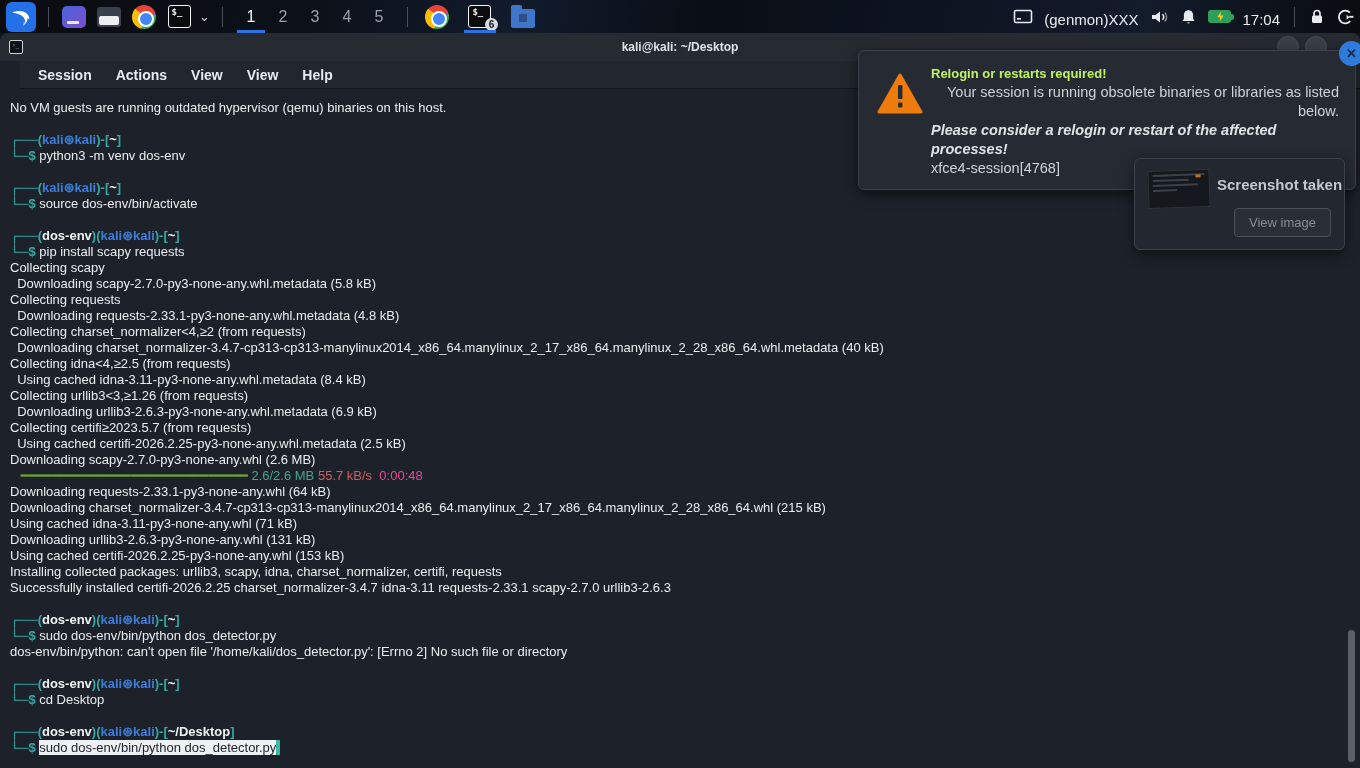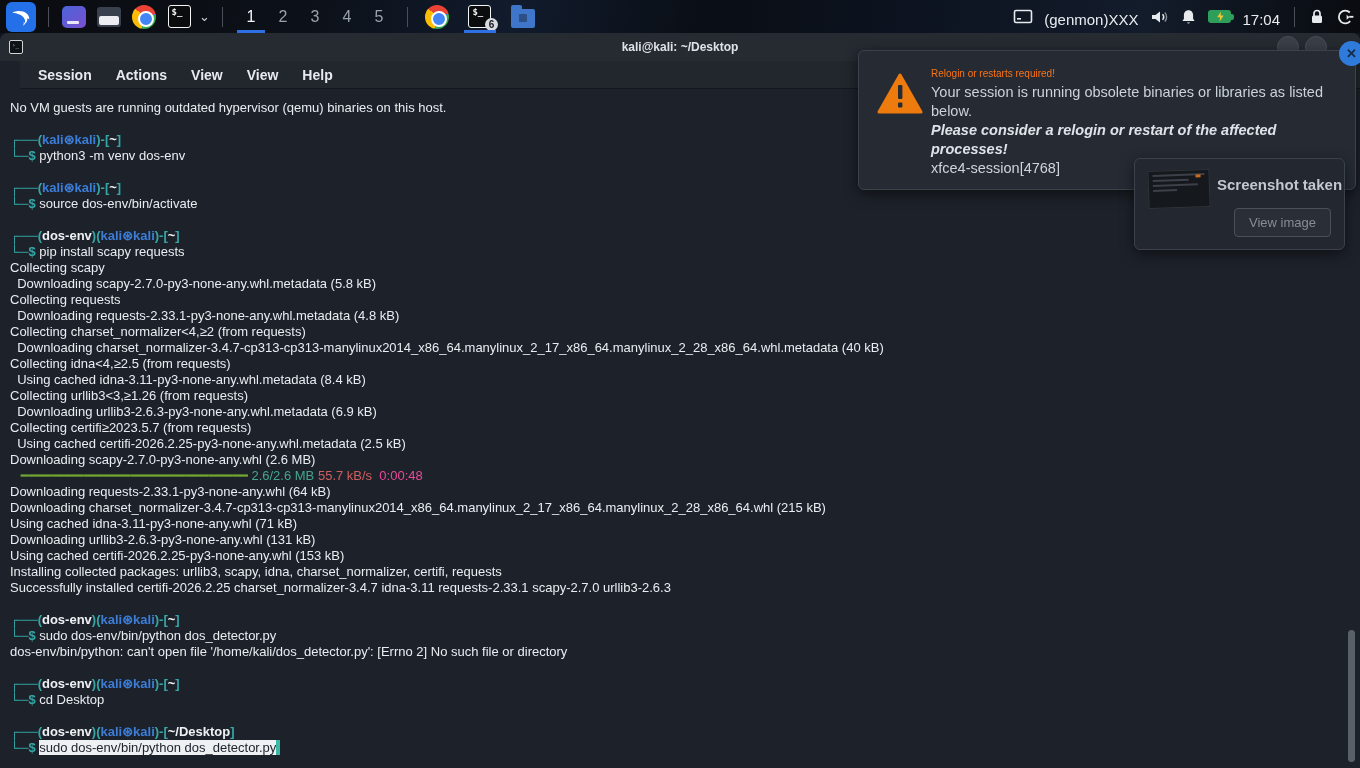--- a/index.html
+++ b/index.html
@@ -57,22 +57,22 @@
   .c-rate{color:#d05f5f;}
   .c-tm{color:#ec4899;}
   .c-sel{background:#eef1f4;color:#20252d;}
   .c-cur{background:#3cb8a6;}
   .scrollthumb{position:absolute;right:5px;top:597px;width:7px;height:132px;border-radius:4px;background:#5a6068;}
 
   
   .notif{position:absolute;background:#262b33;border:1px solid #3c424b;border-radius:6px;box-shadow:0 4px 14px rgba(0,0,0,.55);}
   .relogin{left:858px;top:50px;width:498px;height:140px;z-index:50;padding:13px 16px 0 72px;}
   .warn-tri{position:absolute;left:18px;top:22px;}
-  .n-title{color:#f97316;font-size:10px;font-weight:normal;line-height:19px;}
-  .n-body{color:#ccd2d8;font-size:14.5px;line-height:19px;}
+  .n-title{color:#bef264;font-size:13px;font-weight:bold;line-height:19px;}
+  .n-body{color:#ccd2d8;font-size:14.5px;line-height:19px;text-align:right;}
   .n-em{color:#dfe3e8;font-size:14.5px;line-height:19px;font-weight:bold;font-style:italic;}
   .n-proc{color:#cfd4da;font-size:14.5px;line-height:19px;}
   .nclose{position:absolute;right:-9px;top:-10px;width:25px;height:25px;border-radius:50%;background:#2f7bdc;z-index:60;display:flex;align-items:center;justify-content:center;color:#142c47;font-size:13px;font-weight:bold;}
   .shot{left:1134px;top:158px;width:211px;height:92px;z-index:55;background:#23272f;}
   .thumb{position:absolute;left:13px;top:11px;width:62px;height:38px;background:#15181d;border:1px solid #30353c;transform:rotate(-2deg);overflow:hidden;}
   .thumb i{display:block;height:2px;margin:3px 4px 0 4px;background:#3c4währ149;background:#3c4149;}
   .thumb b{position:absolute;right:8px;top:4px;width:5px;height:3px;background:#c96a1e;}
   .shot-title{position:absolute;left:82px;top:17px;color:#c2c8cf;font-size:15px;font-weight:bold;}
   .viewbtn{position:absolute;right:13px;bottom:12px;padding:6px 14px;border:1px solid #4a5059;border-radius:4px;background:#2a2f37;color:#878d95;font-size:13px;}
   svg{display:block;}

